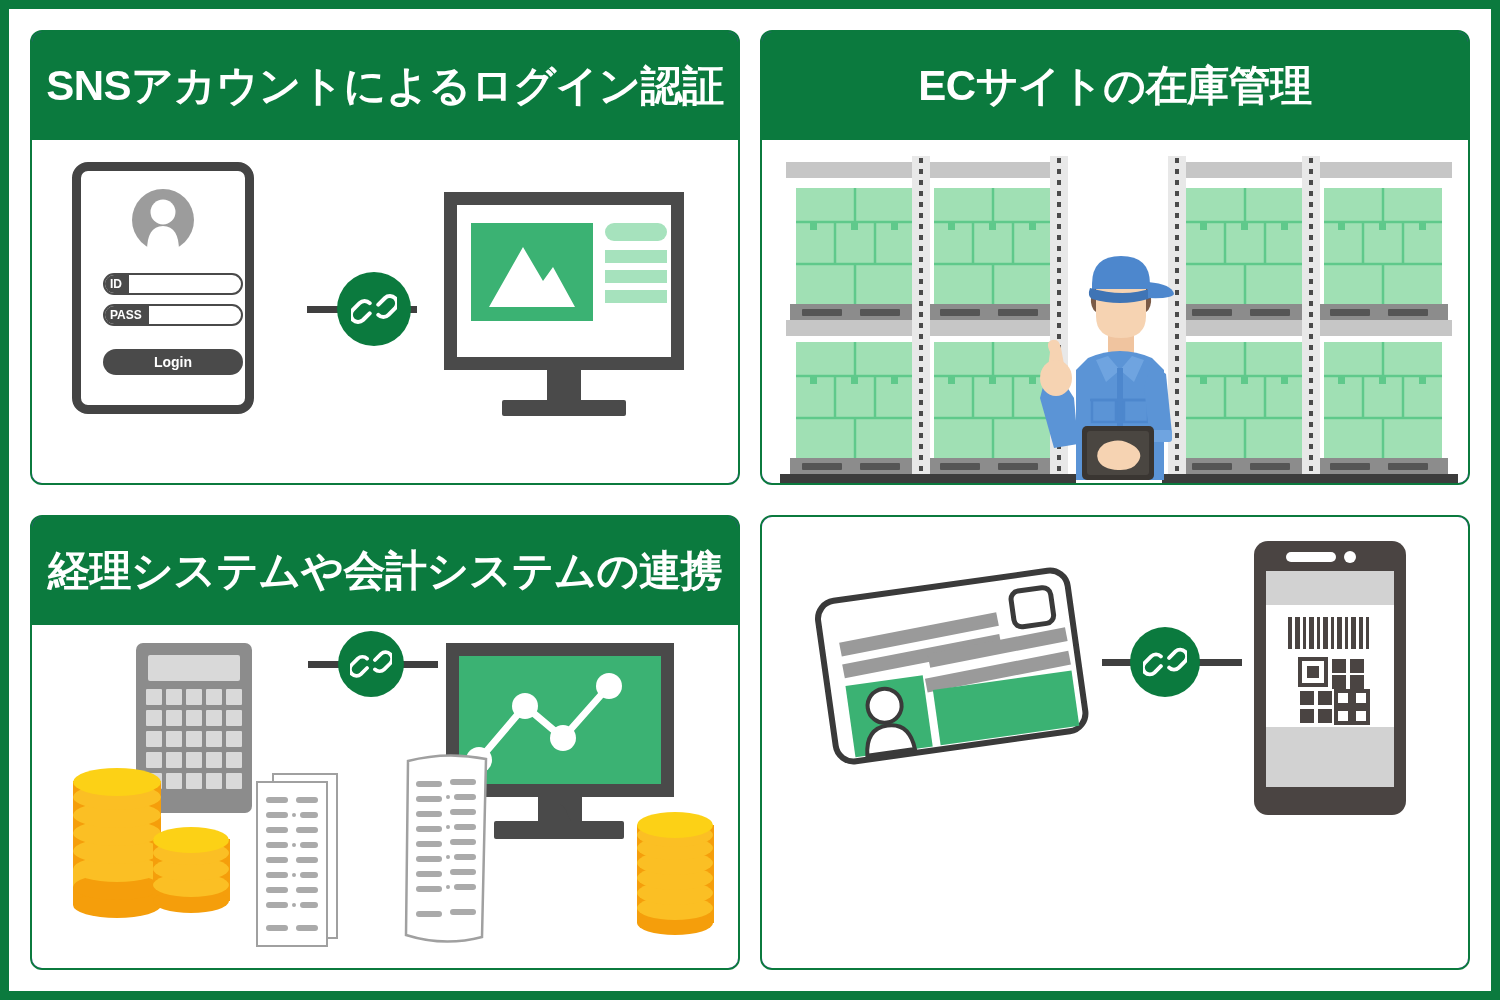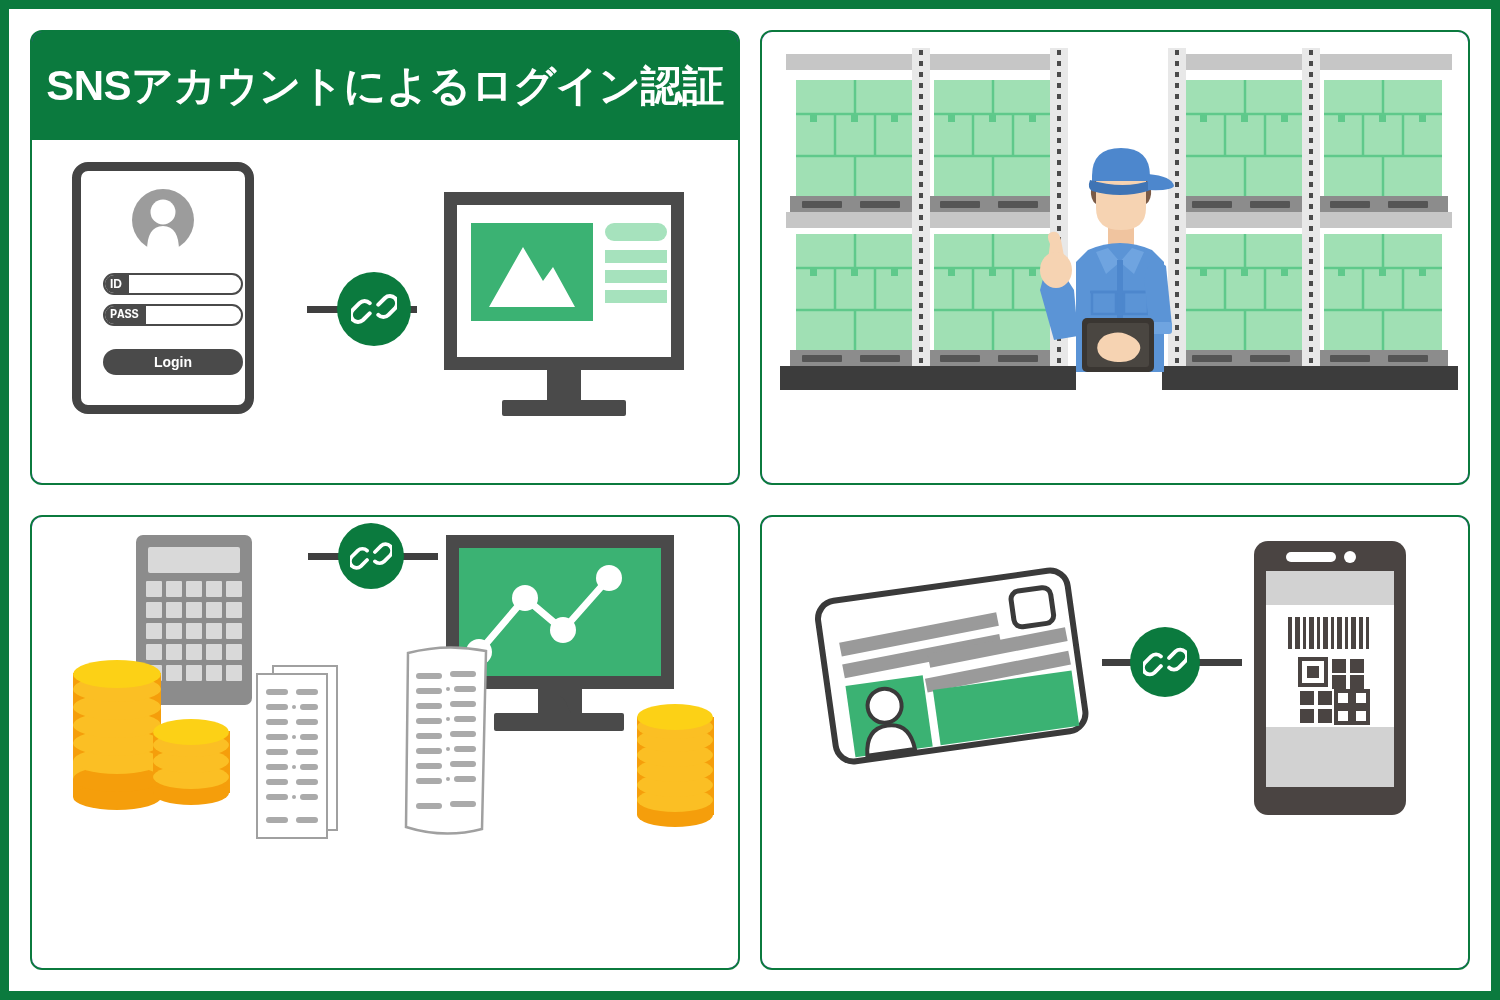--- a/index.html
+++ b/index.html
@@ -186,21 +186,21 @@
             <svg width="62" height="62" viewBox="0 0 62 62">
               <path d="M31 0 A31 31 0 0 1 31 62 A31 31 0 0 1 31 0 Z" fill="#9c9c9c"></path>
               <circle cx="31" cy="23" r="12.5" fill="#ffffff"></circle>
               <path d="M31 37 C20 37 15 46 15 62 L47 62 C47 46 42 37 31 37 Z" fill="#ffffff"></path>
             </svg>
           </div>
 
           <div class="field" style="top:102px;">
             <div class="tag">ID</div>
           </div>
-          <div class="field" style="top:133px;font-family:Liberation Mono, monospace;">
+          <div class="field" style="top:133px;">
             <div class="tag">PASS</div>
           </div>
 
           <div class="login-btn">Login</div>
         </div>
 
         <div class="connector" style="left:275px; top:166px; width:110px;"></div>
         <div class="link-badge" style="left:305px; top:132px; width:74px; height:74px;">
           <svg width="46" height="46" viewBox="0 0 48 48">
             <g fill="none" stroke="#ffffff" stroke-width="4.2" stroke-linecap="round">
@@ -220,20 +220,23 @@
           <div class="abs" style="left:148px; top:45px; width:62px; height:13px; background:#a6e2bd;"></div>
           <div class="abs" style="left:148px; top:65px; width:62px; height:13px; background:#a6e2bd;"></div>
           <div class="abs" style="left:148px; top:85px; width:62px; height:13px; background:#a6e2bd;"></div>
         </div>
         <div class="monitor-neck" style="left:515px; top:230px; width:34px; height:30px;"></div>
         <div class="monitor-base" style="left:470px; top:260px; width:124px; height:16px;"></div>
       </div>
     </div>
 
     <div class="card">
+      <div class="card-header">
+        <div class="title">ECサイトの在庫管理</div>
+      </div>
       <div class="card-body">
 
         <div class="shelf-rail" style="left:24px; top:22px; width:276px; height:16px;"></div>
 
         <div class="box-stack" style="left:34px; top:48px; width:118px; height:116px;">
           <svg width="118" height="116" viewBox="0 0 118 116">
             <rect x="0" y="0" width="118" height="116" fill="#a0e0b4"></rect>
             <g stroke="#5fc98b" stroke-width="2.5">
               <line x1="59" y1="0" x2="59" y2="34"></line>
               <line x1="0" y1="34" x2="118" y2="34"></line>
@@ -451,20 +454,23 @@
             <rect x="52" y="178" width="72" height="54" rx="5" fill="#3a3632"></rect>
             <rect x="57" y="183" width="62" height="44" rx="3" fill="#4a4641"></rect>
 
             <path d="M74 196 q16 -8 30 2 q10 7 4 16 q-6 9 -20 8 q-16 -1 -20 -10 q-3 -9 6 -16 Z" fill="#f6d3b2"></path>
           </svg>
         </div>
       </div>
     </div>
 
     <div class="card">
+      <div class="card-header">
+        <div class="title">経理システムや会計システムの連携</div>
+      </div>
       <div class="card-body">
 
         <div class="calc-body" style="left:104px; top:18px; width:116px; height:170px;"></div>
         <div class="calc-screen" style="left:116px; top:30px; width:92px; height:26px;"></div>
         <div class="abs" style="left:114px; top:64px; width:98px; height:120px;">
           <svg width="98" height="120" viewBox="0 0 98 120">
             <g fill="#d9d9d9">
               <rect x="0" y="0" width="16" height="16" rx="1"></rect>
                 <rect x="20" y="0" width="16" height="16" rx="1"></rect>
               <rect x="40" y="0" width="16" height="16" rx="1"></rect>

